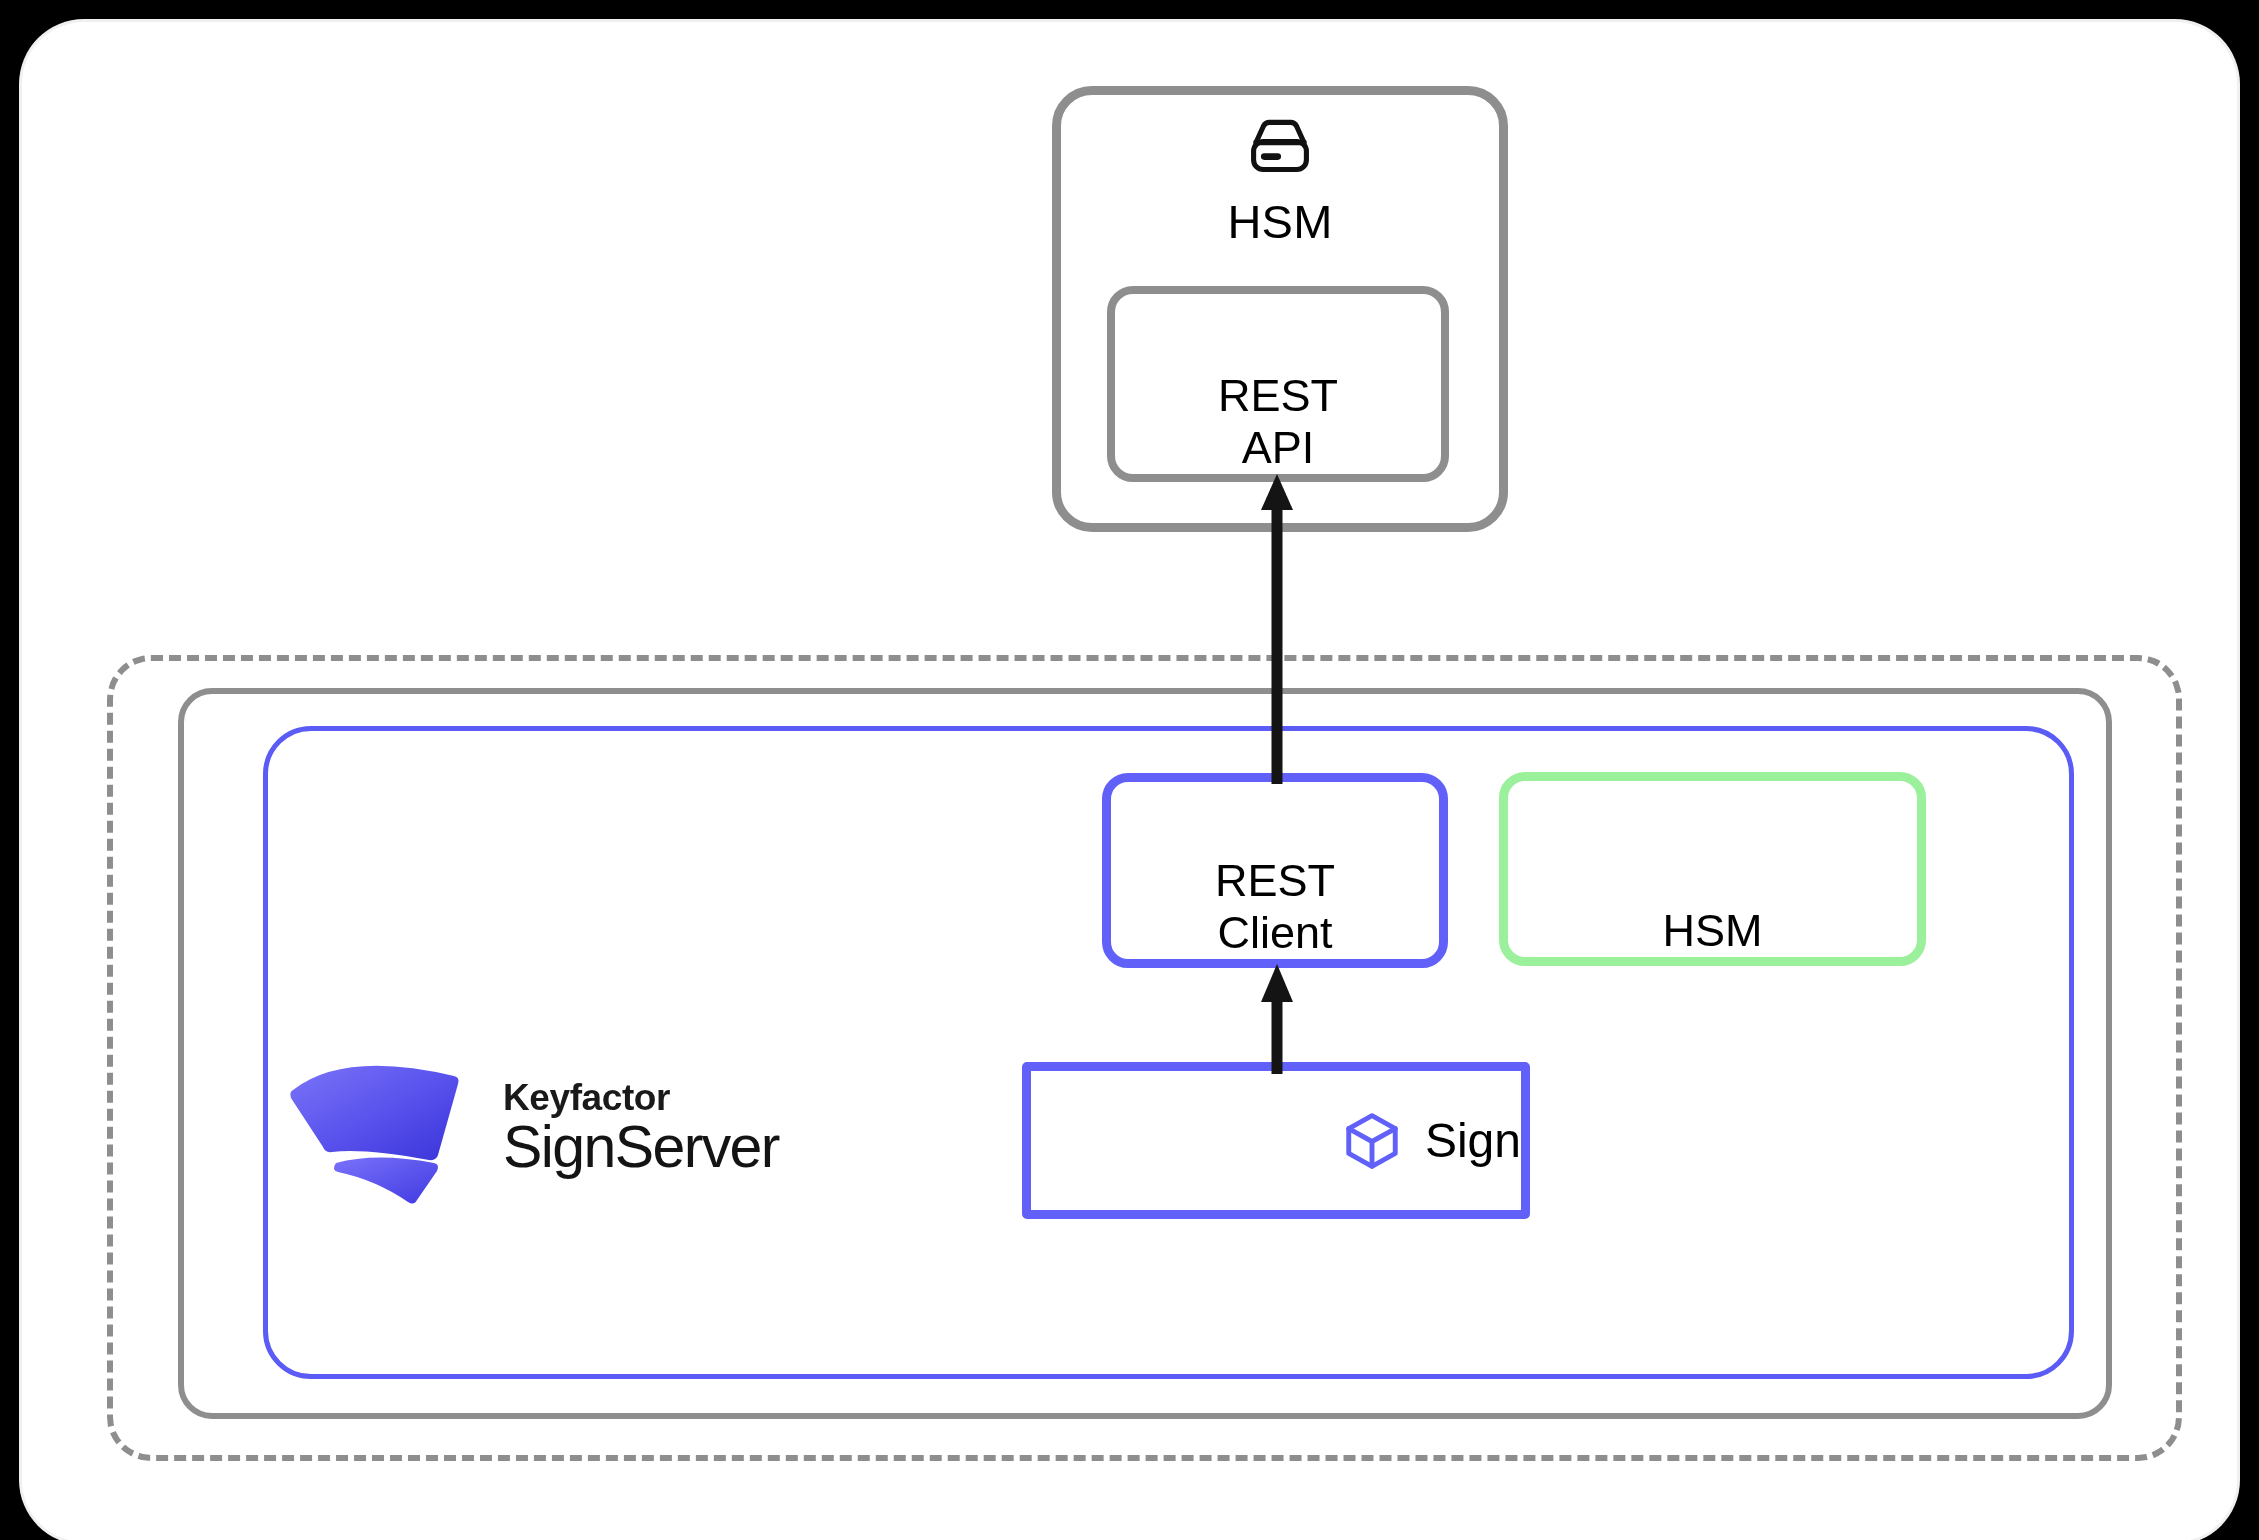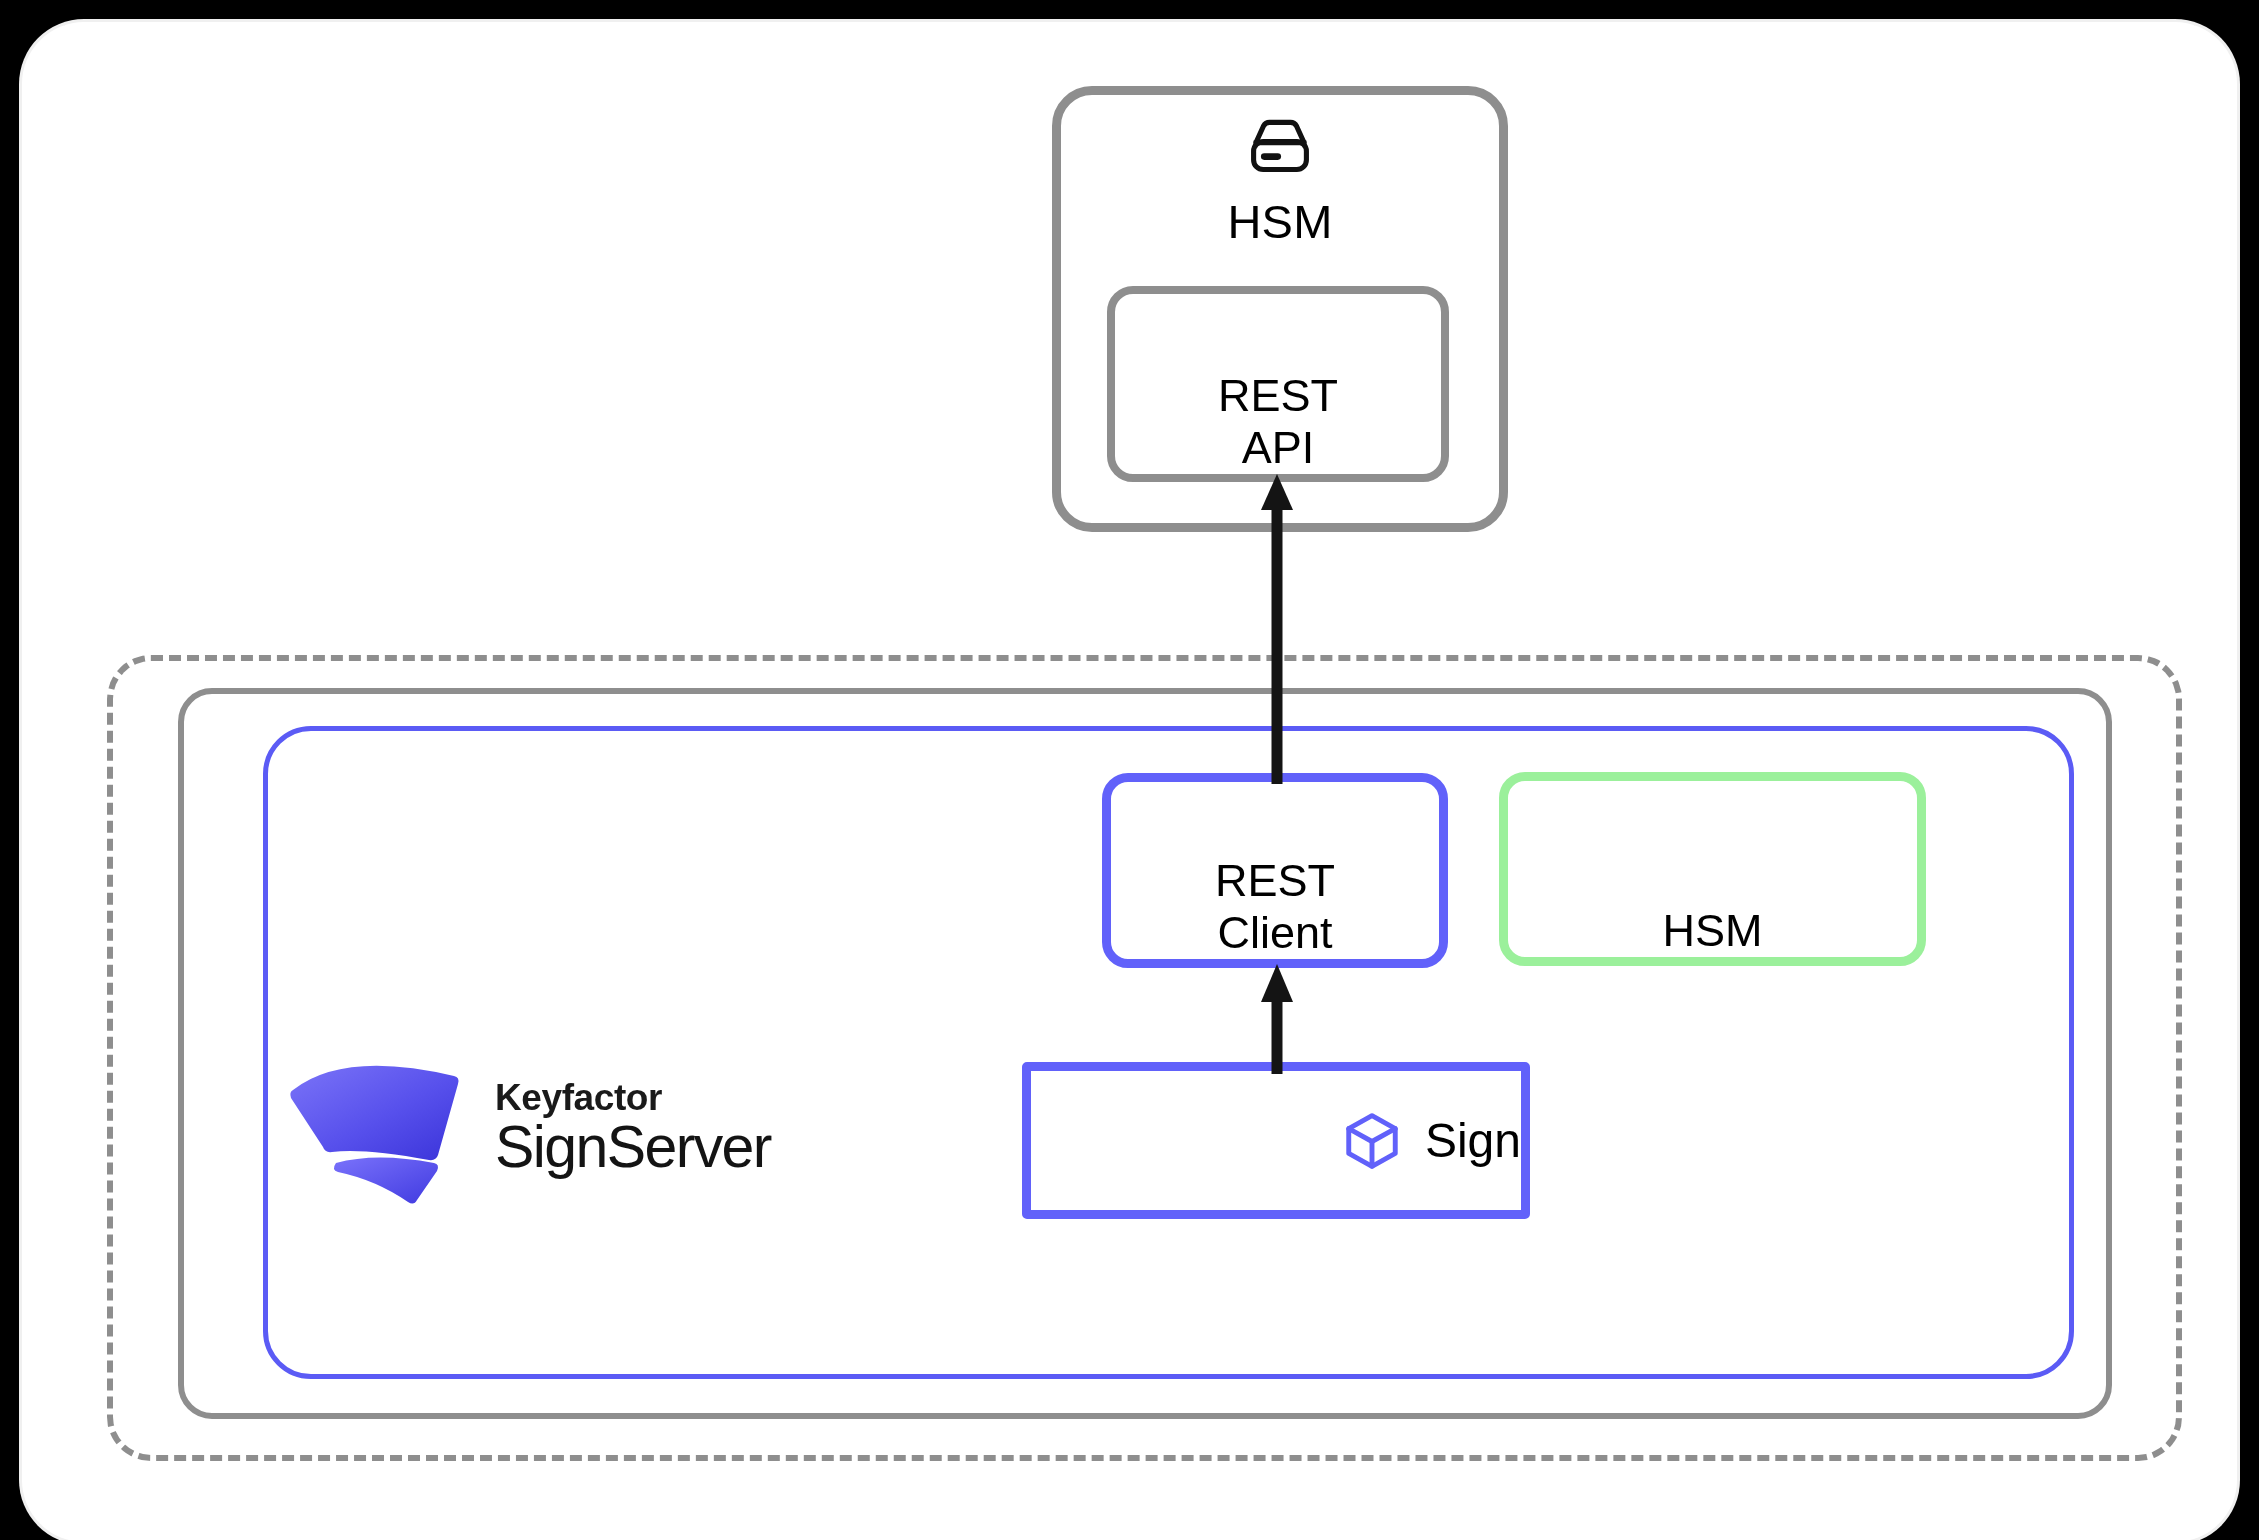--- a/index.html
+++ b/index.html
@@ -170,21 +170,21 @@
   
   #logo-group {
     position: absolute;
     left: 262px;
     top: 1018px;
     width: 690px;
     height: 175px;
     display: flex;
     flex-direction: row;
     align-items: center;
-    gap: 26px;
+    gap: 34px;
   }
   #logo-mark { width: 185px; height: 160px; display: block; flex: 0 0 auto; }
   #logo-words {
     display: flex;
     flex-direction: column;
     align-items: flex-start;
     justify-content: center;
     line-height: 1;
   }
   #logo-keyfactor {

